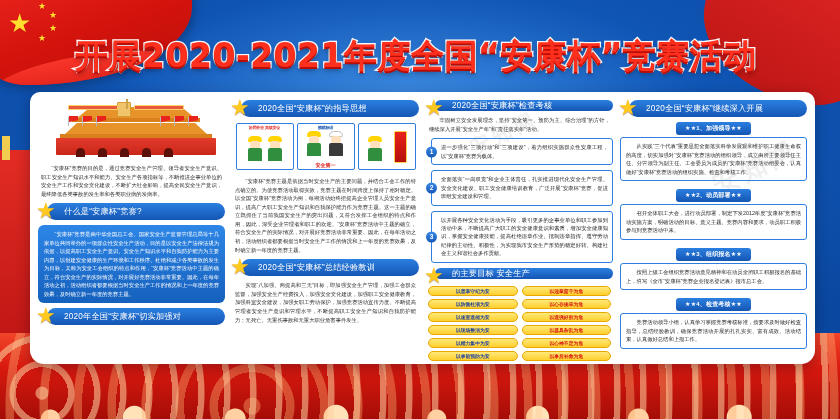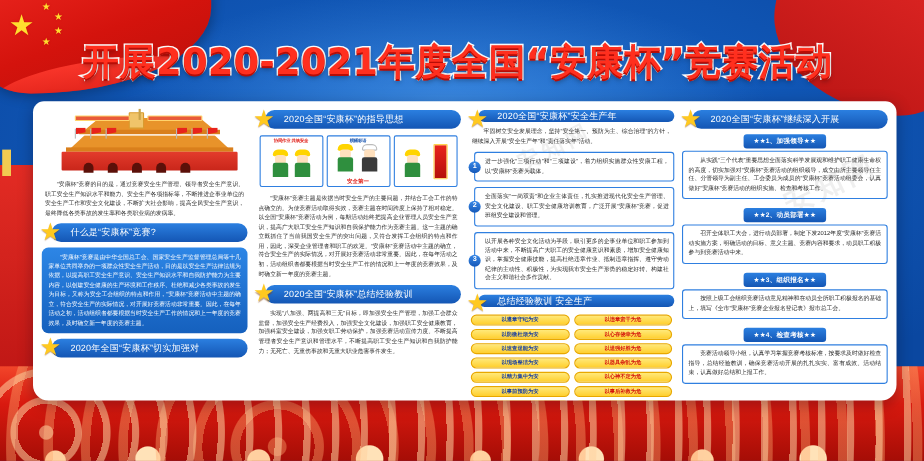--- a/index.html
+++ b/index.html
@@ -422,41 +422,41 @@
         <span class="htxt">2020全国“安康杯”总结经验教训</span>
       </div>
 
       <div class="para">实现“八加强、两提高和三无”目标，即加强安全生产管理，加强工会群众监督，加强安全生产经费投入，加强安全文化建设，加强职工安全健康教育，加强科室安全建设，加强女职工劳动保护，加强竞赛活动宣传力度。不断提高管理者安全生产意识和管理水平，不断提高职工安全生产知识和自我防护能力；无死亡、无重伤事故和无重大职业危害事件发生。</div>
     </div>
 
     <div class="col">
 
       <div class="sec-head">
         <span class="star">★</span>
-        <span class="htxt">2020全国“安康杯”安全生产年</span>
+        <span class="htxt">2020全国“安康杯”检查考核</span>
       </div>
 
       <div class="para">牢固树立安全发展理念，坚持“安全第一、预防为主、综合治理”的方针，继续深入开展“安全生产年”和“责任落实年”活动。</div>
 
       <div class="numbox">
         <span class="bullet">1</span>
         <span>进一步强化“三项行动”和“三项建设”，着力组织实施群众性安康工程，以“安康杯”竞赛为载体。</span>
       </div>
       <div class="numbox">
         <span class="bullet">2</span>
         <span>全面落实“一岗双责”和企业主体责任，扎实推进现代化安全生产管理、安全文化建设、职工安全健康培训教育，广泛开展“安康杯”竞赛，促进班组安全建设和管理。</span>
       </div>
       <div class="numbox">
         <span class="bullet">3</span>
         <span>以开展各种安全文化活动为手段，吸引更多的企事业单位和职工参加到活动中来，不断提高广大职工的安全健康意识和素质，增加安全健康知识，掌握安全健康技能，提高杜绝违章作业、抵制违章指挥、遵守劳动纪律的主动性、积极性，为实现我市安全生产形势的稳定好转、构建社会主义和谐社会多作贡献。</span>
       </div>
 
       <div class="sec-head">
         <span class="star">★</span>
-        <span class="htxt">总结经验教训  安全生产</span>
+        <span class="htxt">的主要目标  安全生产</span>
       </div>
 
       <div class="pill-grid">
         <div class="pill">
             <span class="an">以遵章守纪为安</span>
           </div>
         <div class="pill">
             <span class="wei">以违章蛮干为危</span>
           </div>
         <div class="pill">

